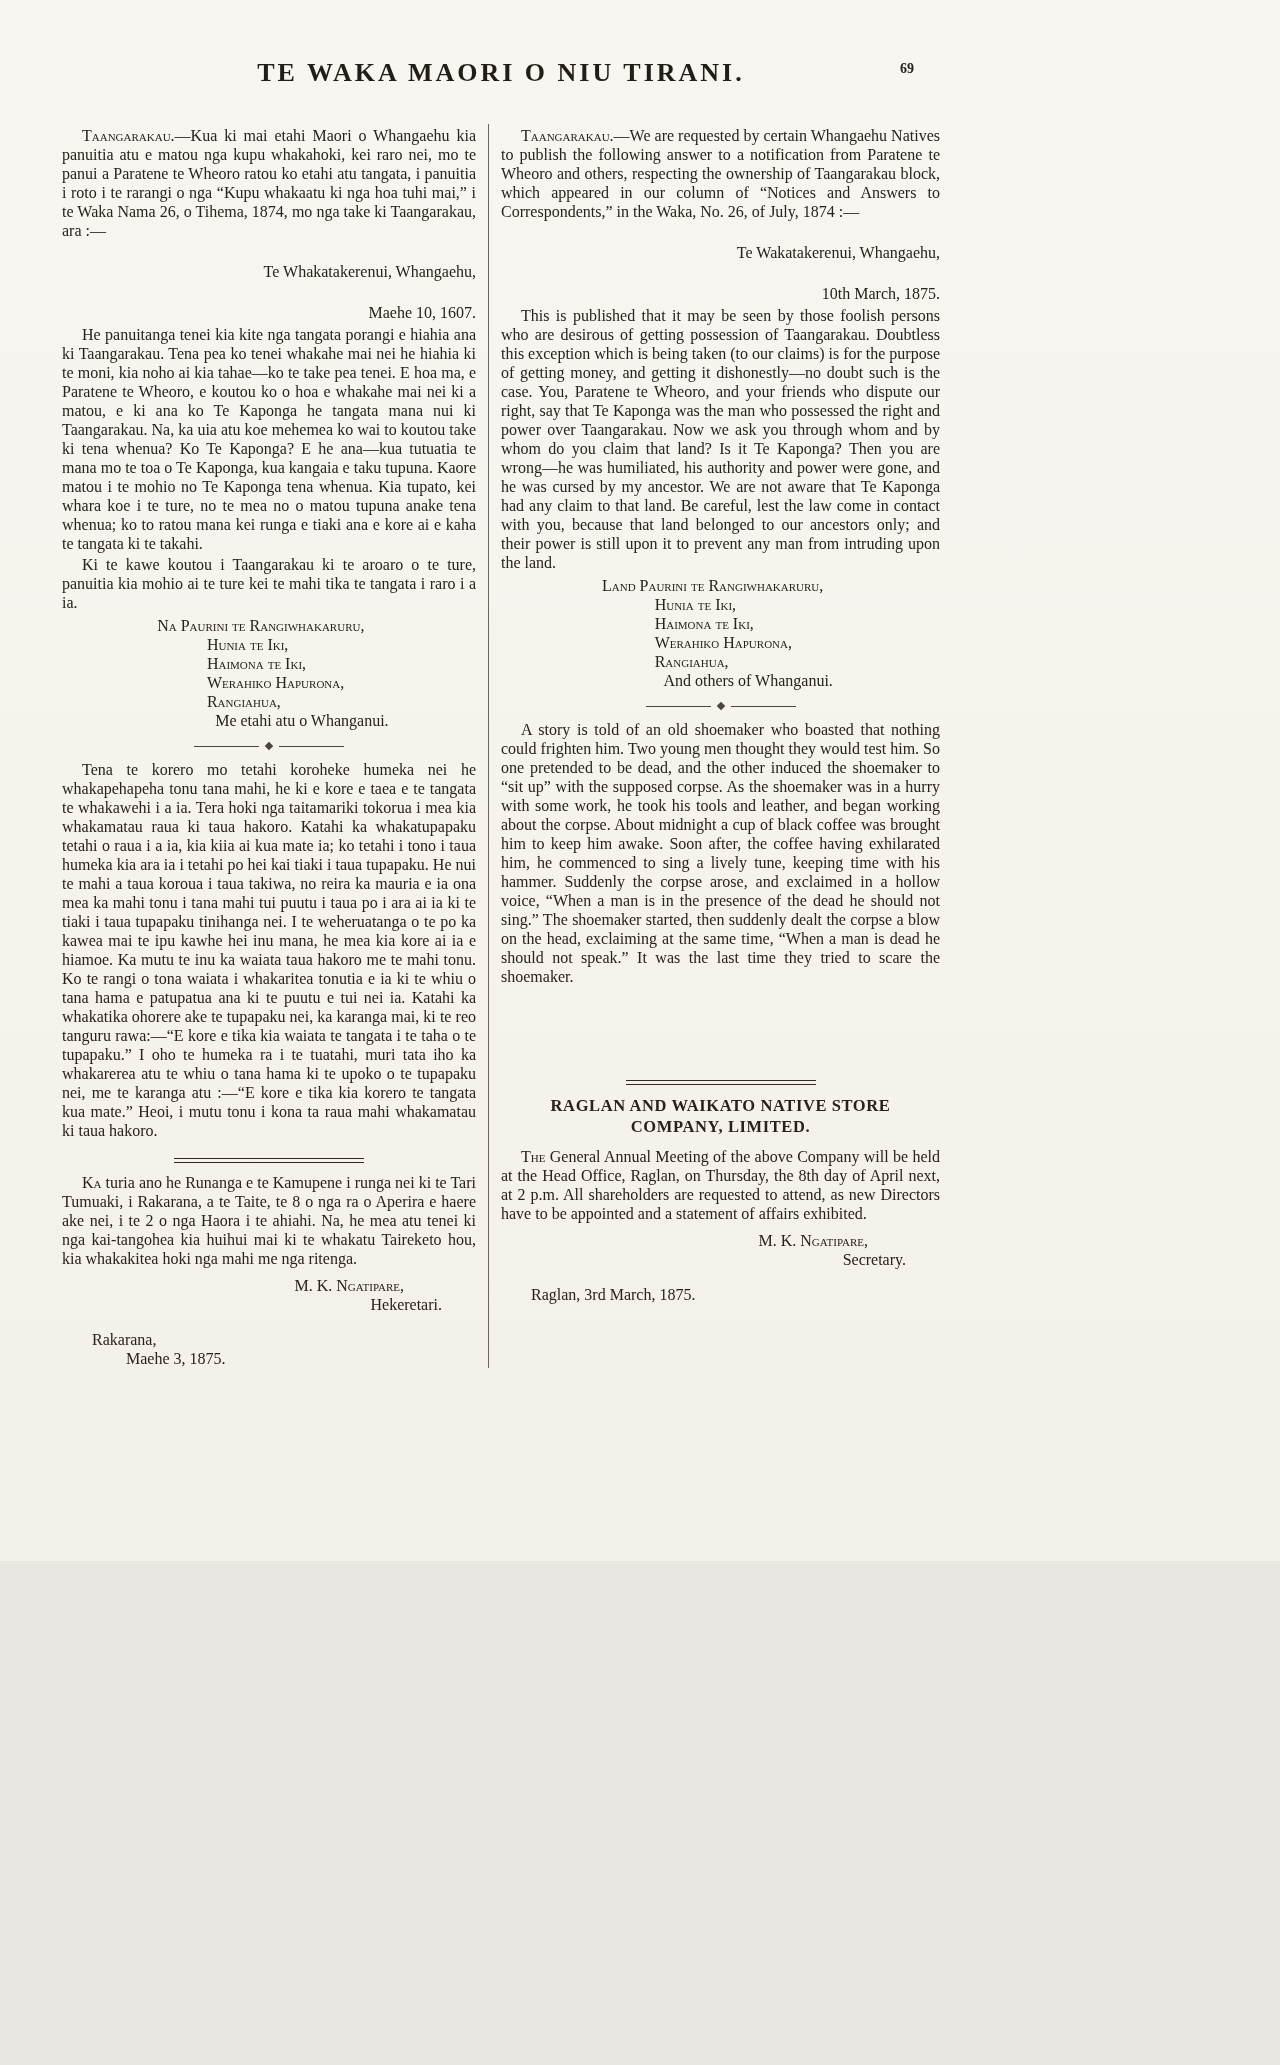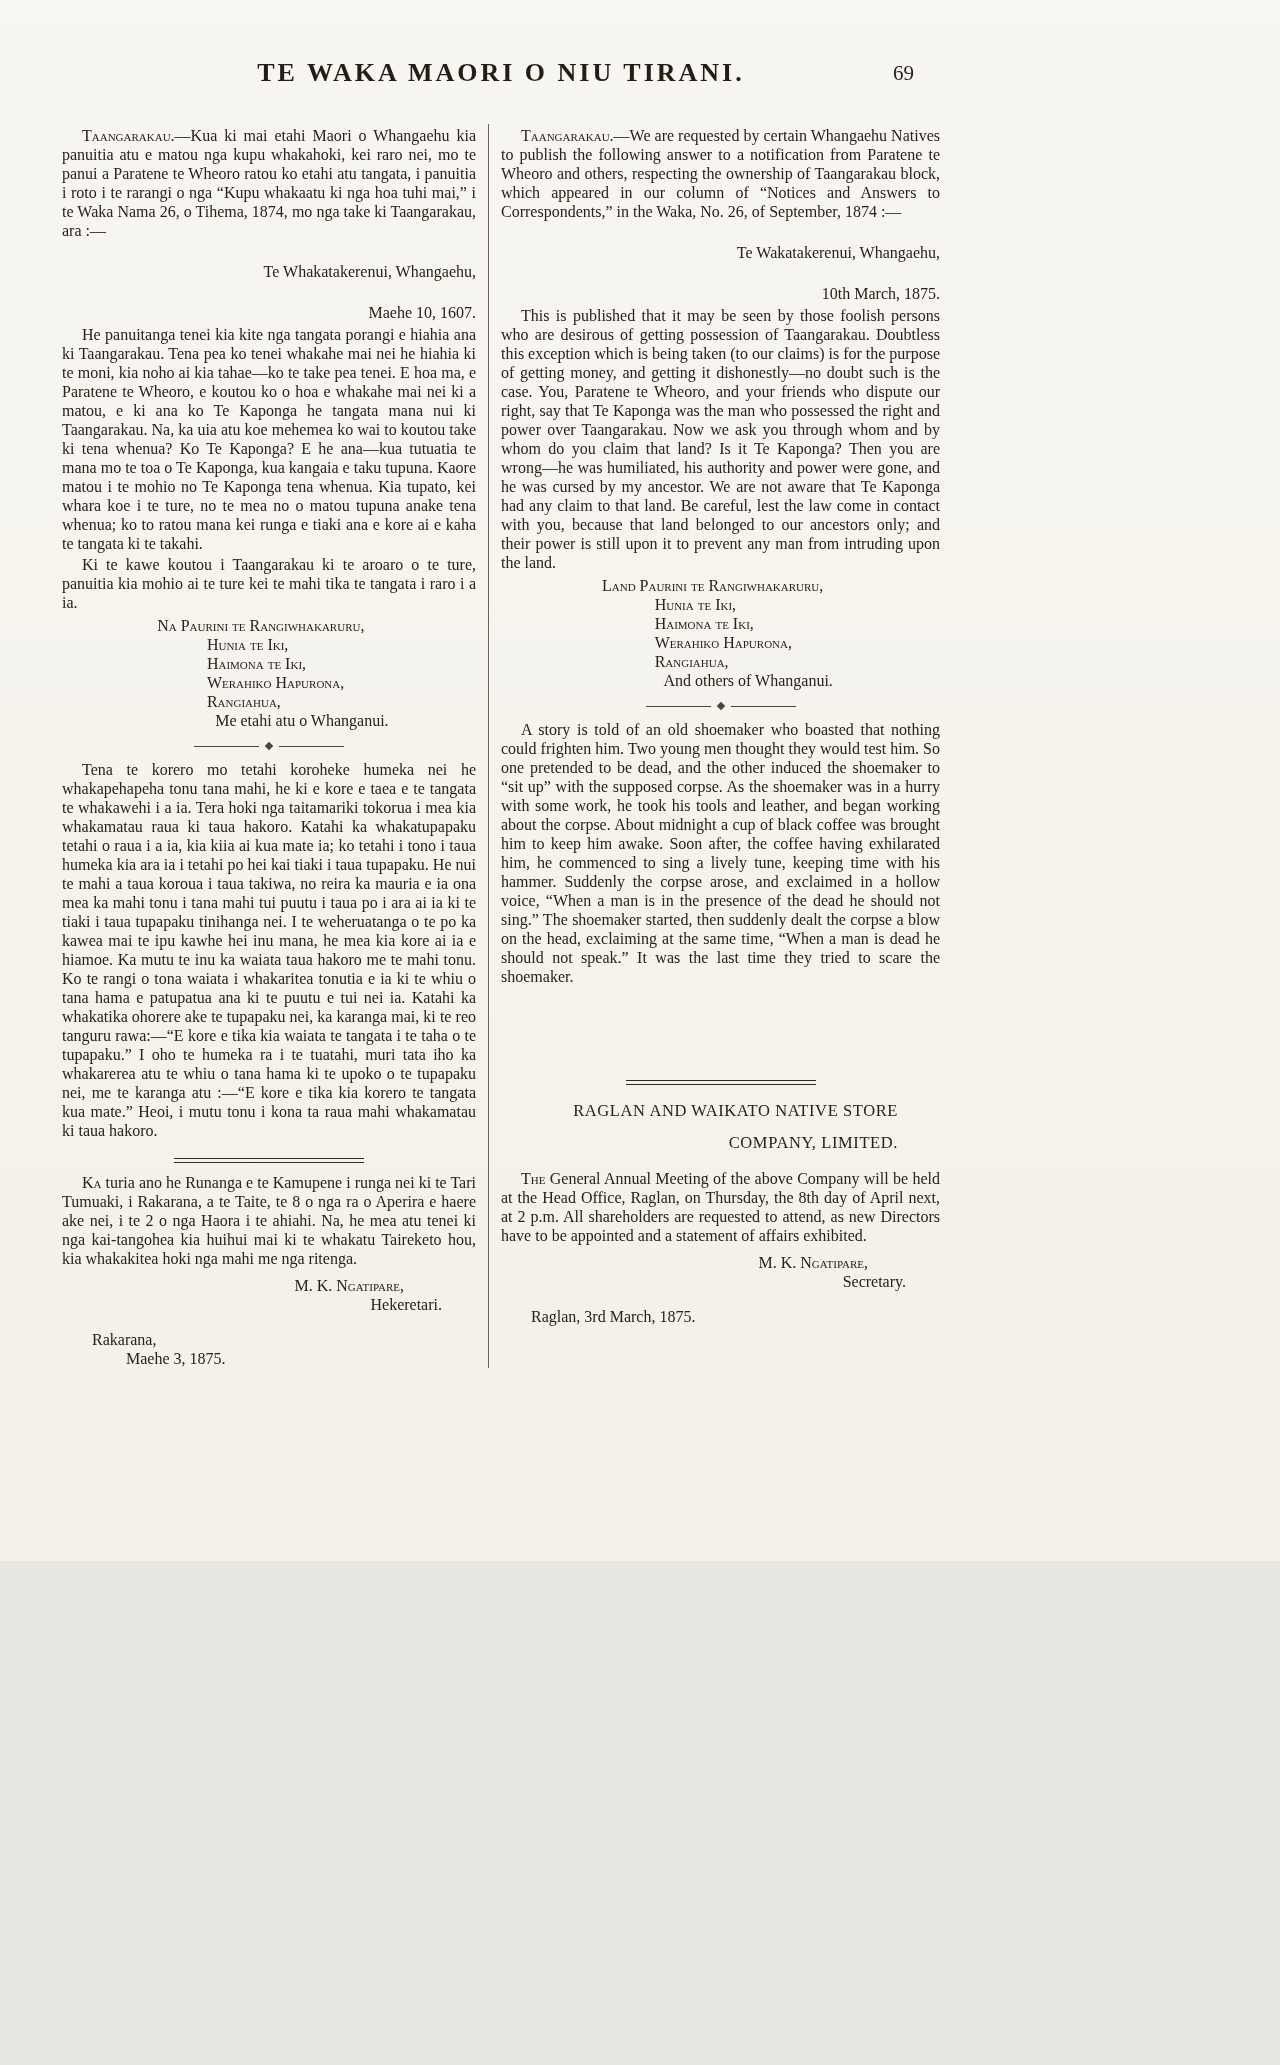--- a/index.html
+++ b/index.html
@@ -29,22 +29,22 @@
     display: inline-block;
     font-size: 26px;
     font-weight: 700;
     letter-spacing: 3px;
     color: #221d16;
   }
   .page-number {
     position: absolute;
     right: 26px;
     top: 3px;
-    font-size: 21px;
-    font-weight: 400;
+    font-size: 14px;
+    font-weight: 700;
   }
   .columns { display: flex; align-items: stretch; }
   .col {
     font-size: 16px;
     line-height: 19px;
     text-align: justify;
   }
   .col-left { width: 414px; }
   .col-rule { width: 1px; background: #6a655c; margin: 0 12px; }
   .col-right { flex: 1; }
@@ -78,25 +78,25 @@
     flex: 0 0 auto;
   }
   .double-rule {
     width: 190px;
     height: 5px;
     margin: 18px auto 10px;
     border-top: 1.5px solid #2f2a23;
     border-bottom: 1.5px solid #2f2a23;
   }
   .section-heading {
-    text-align: right;
+    text-align: center;
     font-size: 16.5px;
-    font-weight: 400;
+    font-weight: 700;
     letter-spacing: 0.6px;
-    line-height: 32px;
+    line-height: 21px;
     padding: 0 42px;
     margin: 2px 0 10px;
   }
   .sig-right { margin-top: 8px; text-indent: 0; }
   .sig-right .name {
     display: block;
     text-align: right;
     padding-right: 72px;
     font-variant: small-caps;
   }
@@ -164,21 +164,21 @@
 
         <div class="place-block">
           <div class="l1">Rakarana,</div>
           <div class="l2">Maehe 3, 1875.</div>
         </div>
       </section>
 
       <div class="col-rule"></div>
 
       <section class="col col-right">
-        <p class="para"><span class="sc">Taangarakau.</span><span>—We are requested by certain Whangaehu Natives to publish the following answer to a notification from Paratene te Wheoro and others, respecting the ownership of Taangarakau block, which appeared in our column of “Notices and Answers to Correspondents,” in the Waka, No. 26, of September, 1874 :—</span></p>
+        <p class="para"><span class="sc">Taangarakau.</span><span>—We are requested by certain Whangaehu Natives to publish the following answer to a notification from Paratene te Wheoro and others, respecting the ownership of Taangarakau block, which appeared in our column of “Notices and Answers to Correspondents,” in the Waka, No. 26, of July, 1874 :—</span></p>
 
         <div class="dateline">
           <div>Te Wakatakerenui, Whangaehu,</div>
           <div>10th March, 1875.</div>
         </div>
 
         <p class="para">This is published that it may be seen by those foolish persons who are desirous of getting possession of Taangarakau. Doubtless this exception which is being taken (to our claims) is for the purpose of getting money, and getting it dishonestly—no doubt such is the case. You, Paratene te Wheoro, and your friends who dispute our right, say that Te Kaponga was the man who possessed the right and power over Taangarakau. Now we ask you through whom and by whom do you claim that land? Is it Te Kaponga? Then you are wrong—he was humiliated, his authority and power were gone, and he was cursed by my ancestor. We are not aware that Te Kaponga had any claim to that land. Be careful, lest the law come in contact with you, because that land belonged to our ancestors only; and their power is still upon it to prevent any man from intruding upon the land.</p>
 
 
         <div class="sig-block">

